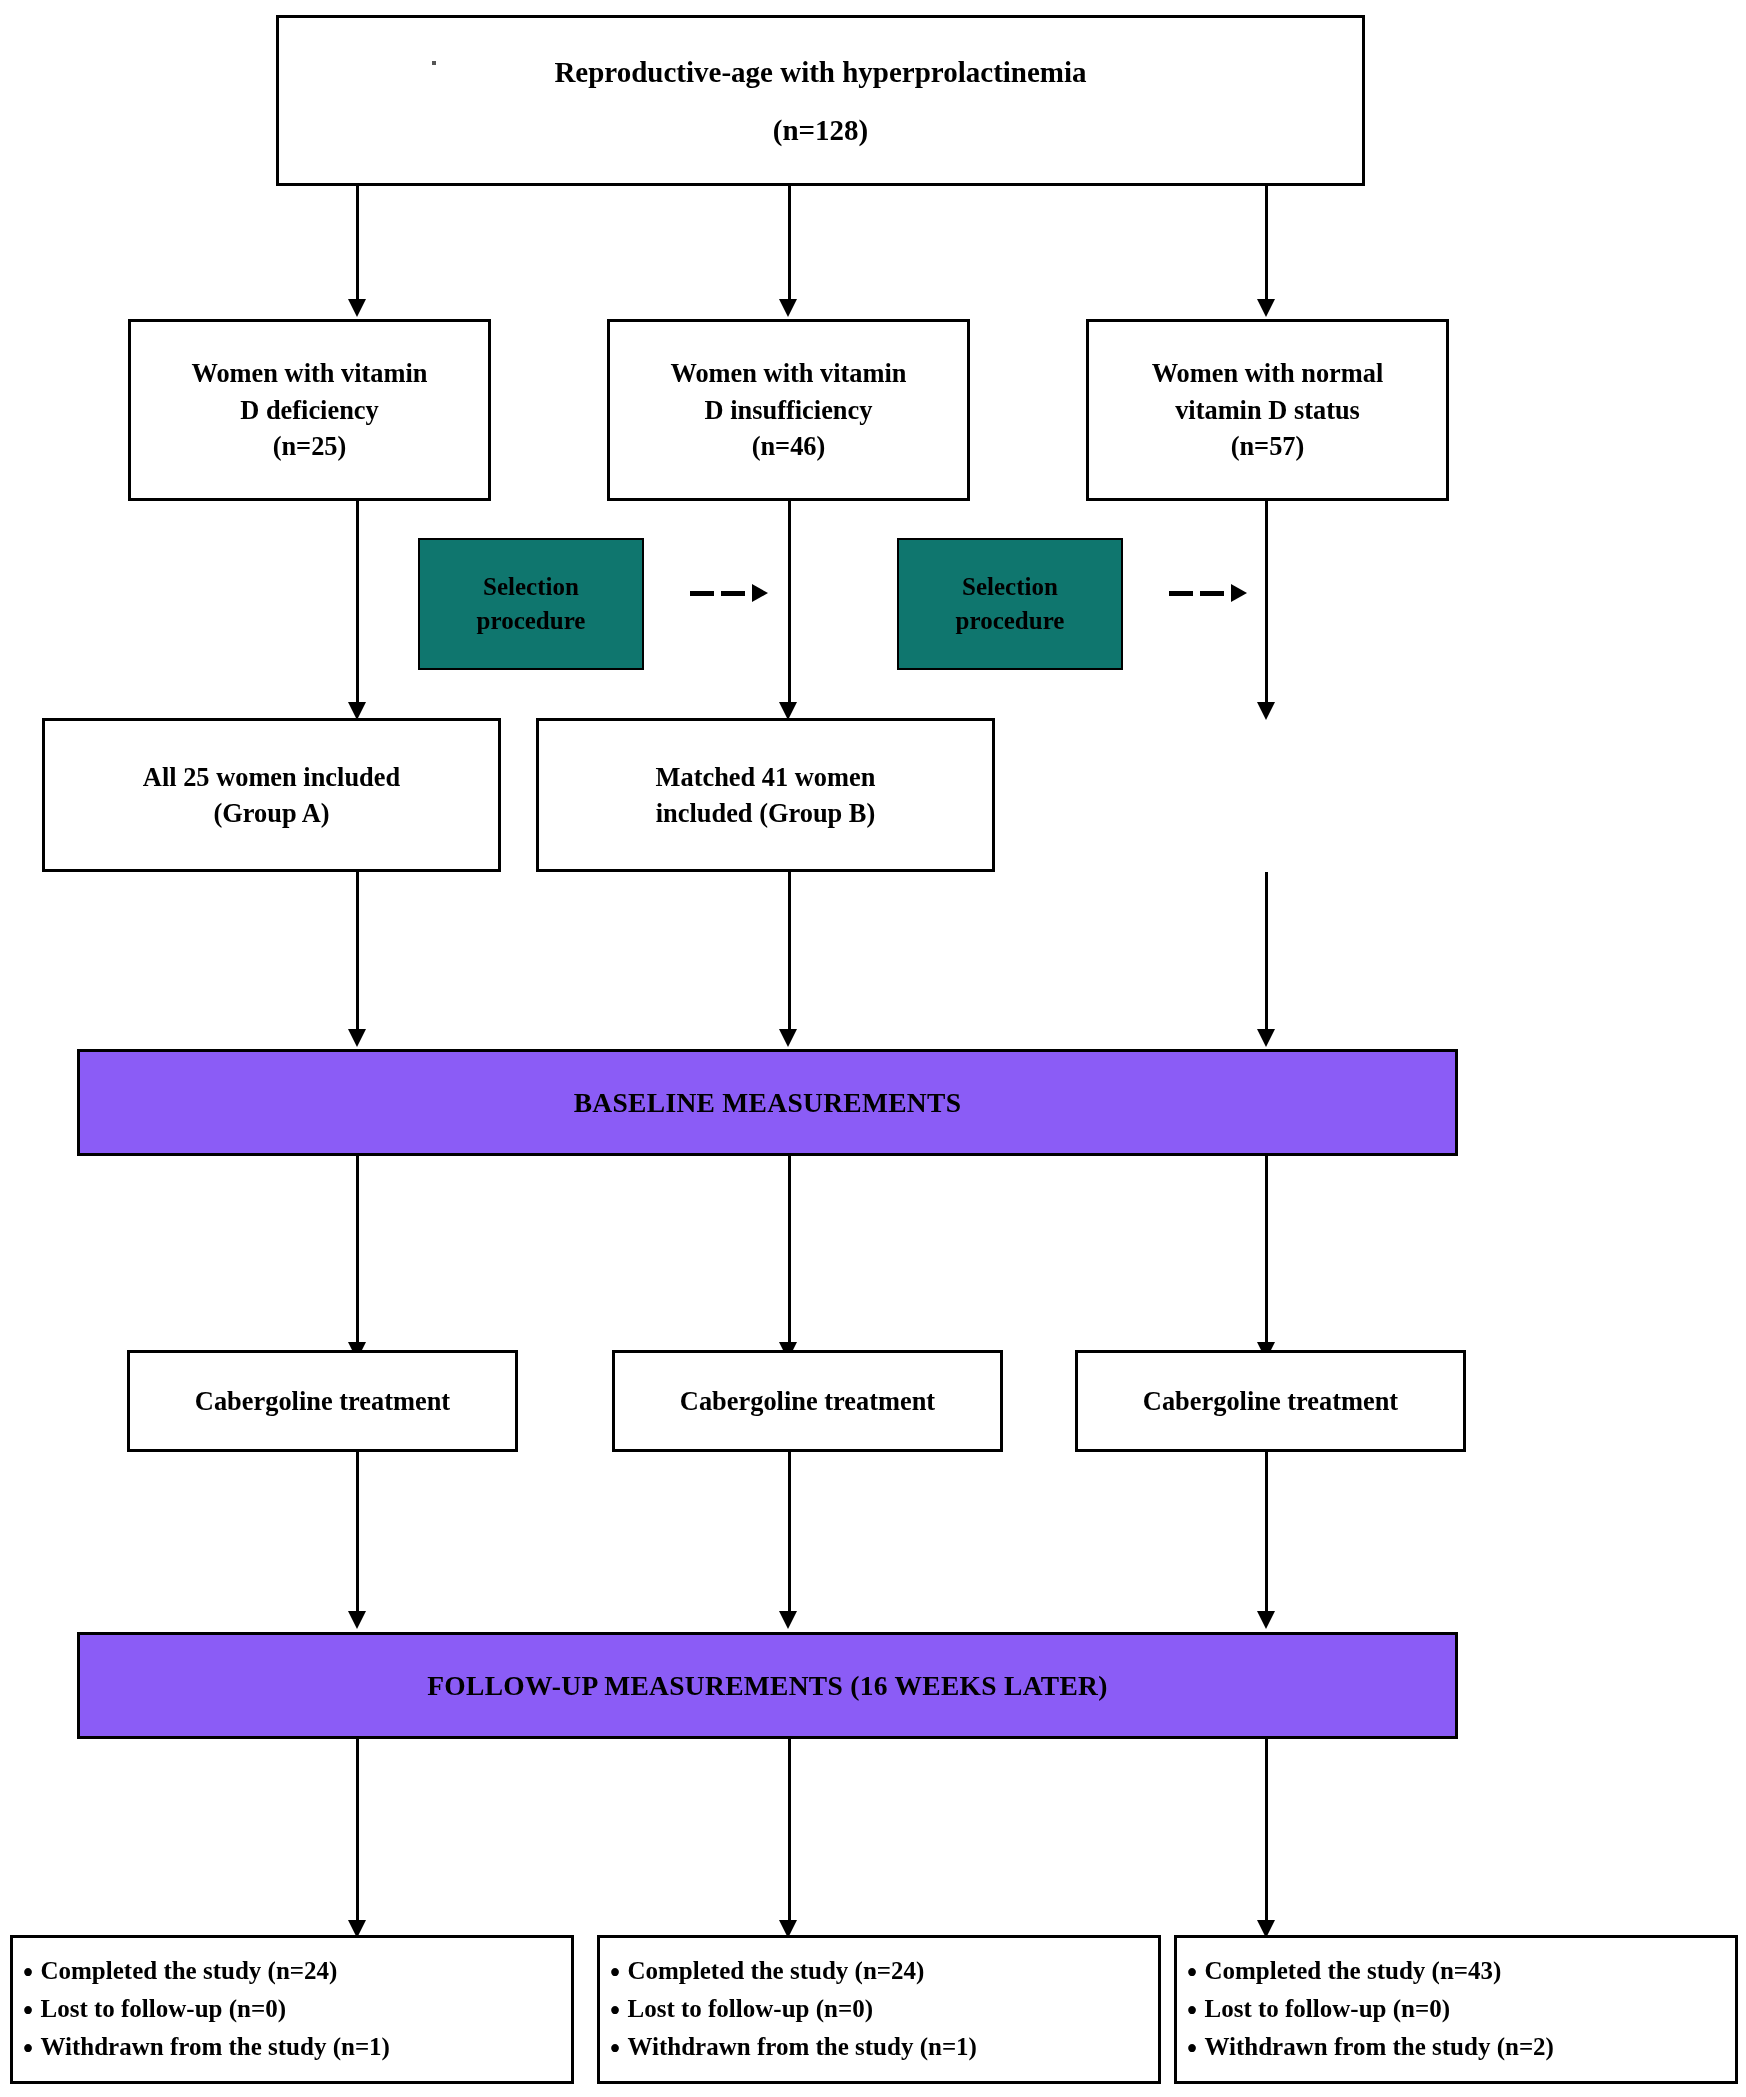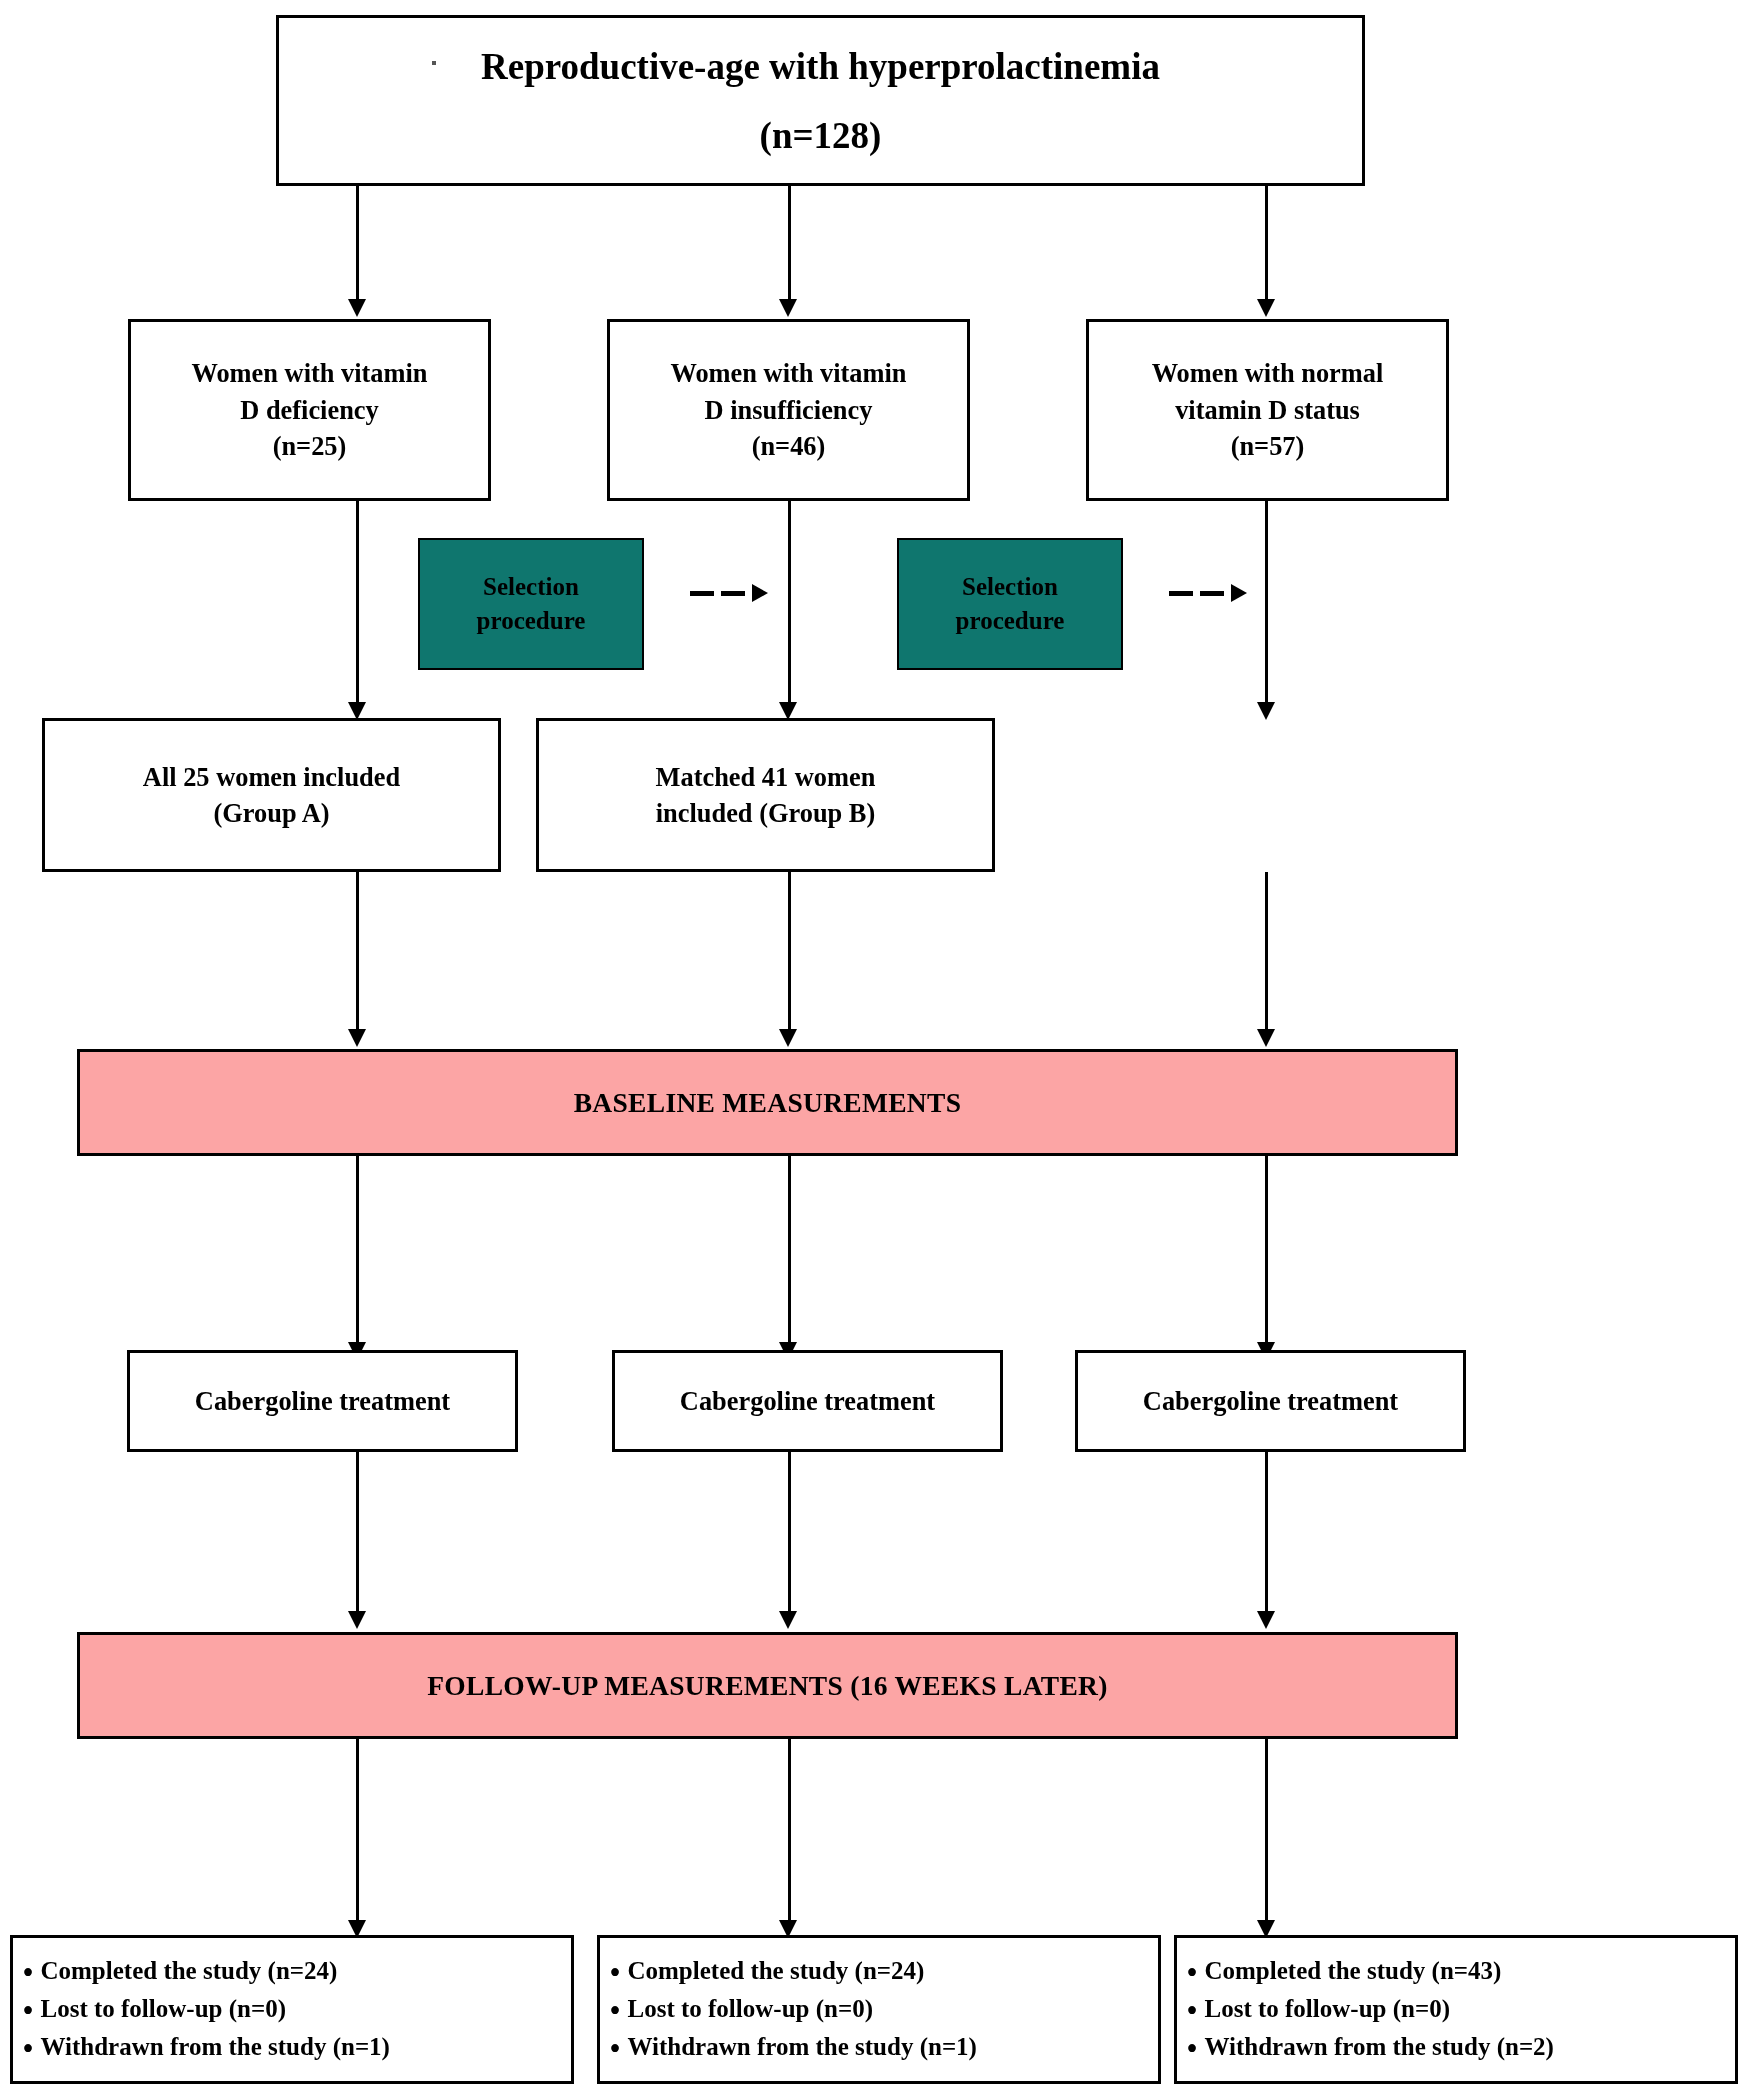--- a/index.html
+++ b/index.html
@@ -33,21 +33,21 @@
   .node.gray { background: #0f766e; }
   .node.thin { border-width: 2.8px; }
 
   .node .lines { width: 100%; }
   .node .lines span { display: block; }
 
   
   .band {
     position: absolute;
     border: 3.9px solid #000000;
-    background: #fca5a5;
+    background: #8b5cf6;
     display: flex;
     align-items: center;
     justify-content: center;
     color: #000000;
     font-weight: bold;
     letter-spacing: 0.3px;
   }
 
   
   .outcome {
@@ -112,21 +112,21 @@
     position: absolute;
     width: 3.9px; height: 3.9px;
     background: #555555;
   }
 </style>
 </head>
 <body>
 
 <div id="canvas">
 
-  <div class="node" style="left:276px; top:15.4px; width:1089px; height:171px; font-size:37px;align-items:center;">
+  <div class="node" style="left:276px; top:15.4px; width:1089px; height:171px; font-size:29px;align-items:center;">
     <div class="lines">
       <span>Reproductive-age with hyperprolactinemia</span>
       <span style="height:18.7px;"></span>
       <span>(n=128)</span>
     </div>
   </div>
   <div class="speck" style="left:432px; top:61px;"></div>
 
   <div class="vline" style="left:356px; top:186px; height:114px;"></div>
   <div class="arrowhead" style="left:348px; top:299px;"></div>

